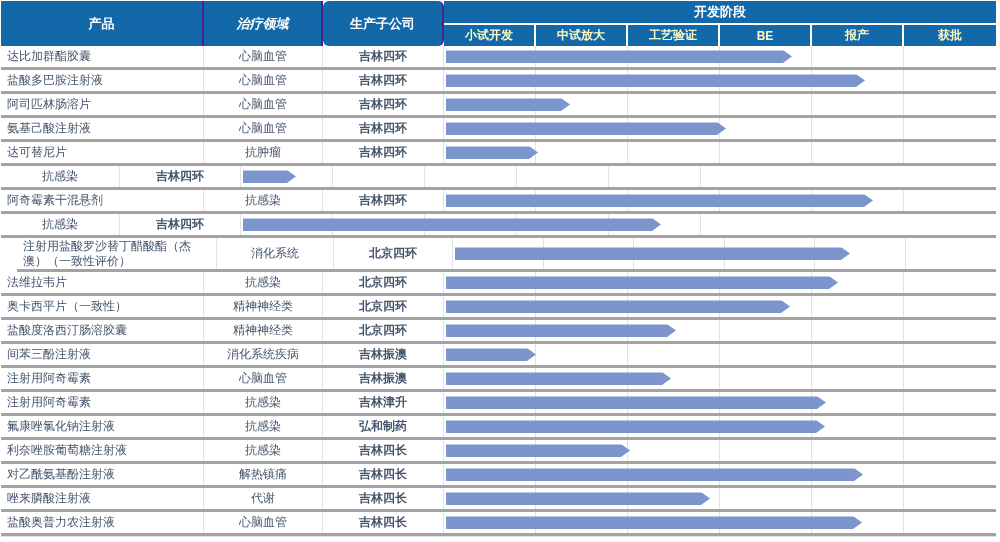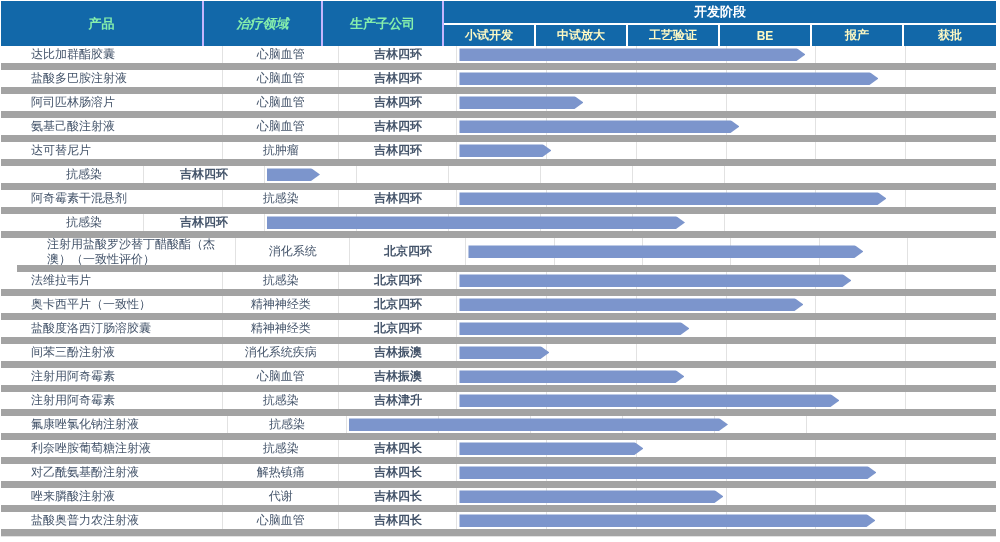--- a/index.html
+++ b/index.html
@@ -14,31 +14,31 @@
     padding: 1px 0 0 1px;
   }
   .tbl {
     width: 995px;
     border-bottom: 1px solid #e2e2e2;
   }
   
   .header { display: flex; height: 45px; }
   .h-cell {
     background: #1268A9;
-    color: #86efac;
+    color: #ffffff;
     font-weight: bold;
     font-size: 13px;
     display: flex;
     align-items: center;
     justify-content: center;
-    border-right: 2px solid #c4b5fd;
+    border-right: 2px solid #4c1d95;
   }
   .h-product { width: 203px; }
   .h-area    { width: 119px; font-style: italic; }
-  .h-company { width: 121px; }
+  .h-company { width: 121px; border-radius: 6px; }
   .h-dev     { width: 552px; display: flex; flex-direction: column; border-right: none; background: #fff; }
   .h-dev-top {
     height: 24px;
     background: #1268A9;
     color: #fff;
     font-weight: bold;
     font-size: 13px;
     display: flex;
     align-items: center;
     justify-content: center;
@@ -54,22 +54,21 @@
     display: flex;
     align-items: center;
     justify-content: center;
     border-right: 2px solid #ffffff;
   }
   .h-stage:last-child { border-right: none; }
   
   .row {
     display: flex;
     height: 24px;
-    border-bottom: 7px solid #a3a3a3;
-    padding-left: 24px;
+    border-bottom: 3px solid #a3a3a3;
   }
   .row.tall { height: 34px; margin-left: 16px; }
   .cell {
     font-size: 12px;
     color: #44546A;
     display: flex;
     align-items: center;
     overflow: hidden;
   }
   .c-product {
@@ -381,20 +380,21 @@
               <div class="stage-cell"></div>
               <div class="stage-cell"></div>
       </div>
       <div class="bar" style="width: 380px; background: rgb(124, 149, 204);"></div>
     </div>
   </div>
 
   <div class="row">
     <div class="cell c-product">氟康唑氯化钠注射液</div>
     <div class="cell c-area">抗感染</div>
+    <div class="cell c-company">弘和制药</div>
     <div class="cell c-stages">
       <div class="stage-grid">
         <div class="stage-cell"></div>
               <div class="stage-cell"></div>
               <div class="stage-cell"></div>
         <div class="stage-cell"></div>
               <div class="stage-cell"></div>
               <div class="stage-cell"></div>
       </div>
       <div class="bar" style="width: 379px; background: rgb(124, 149, 204);"></div>

